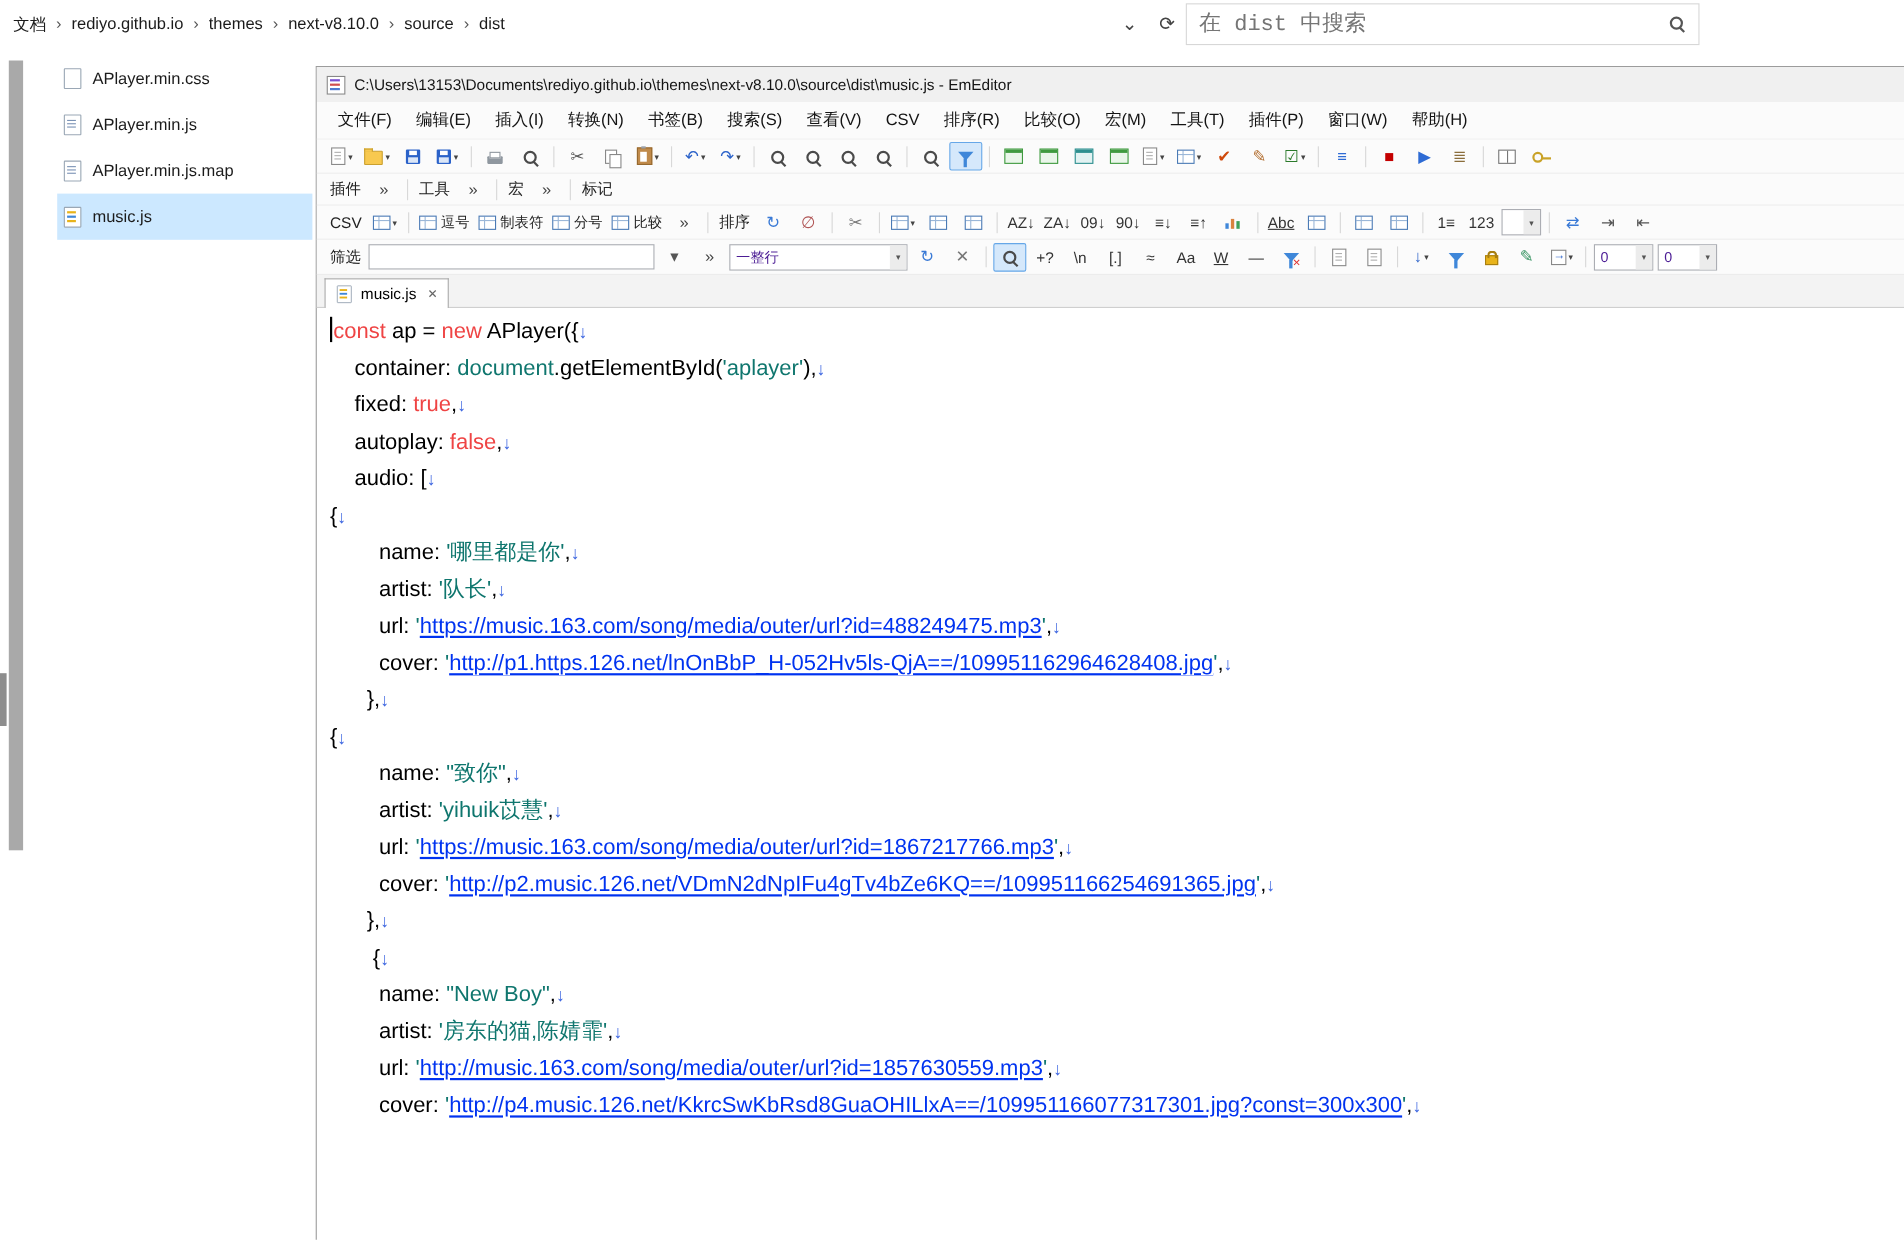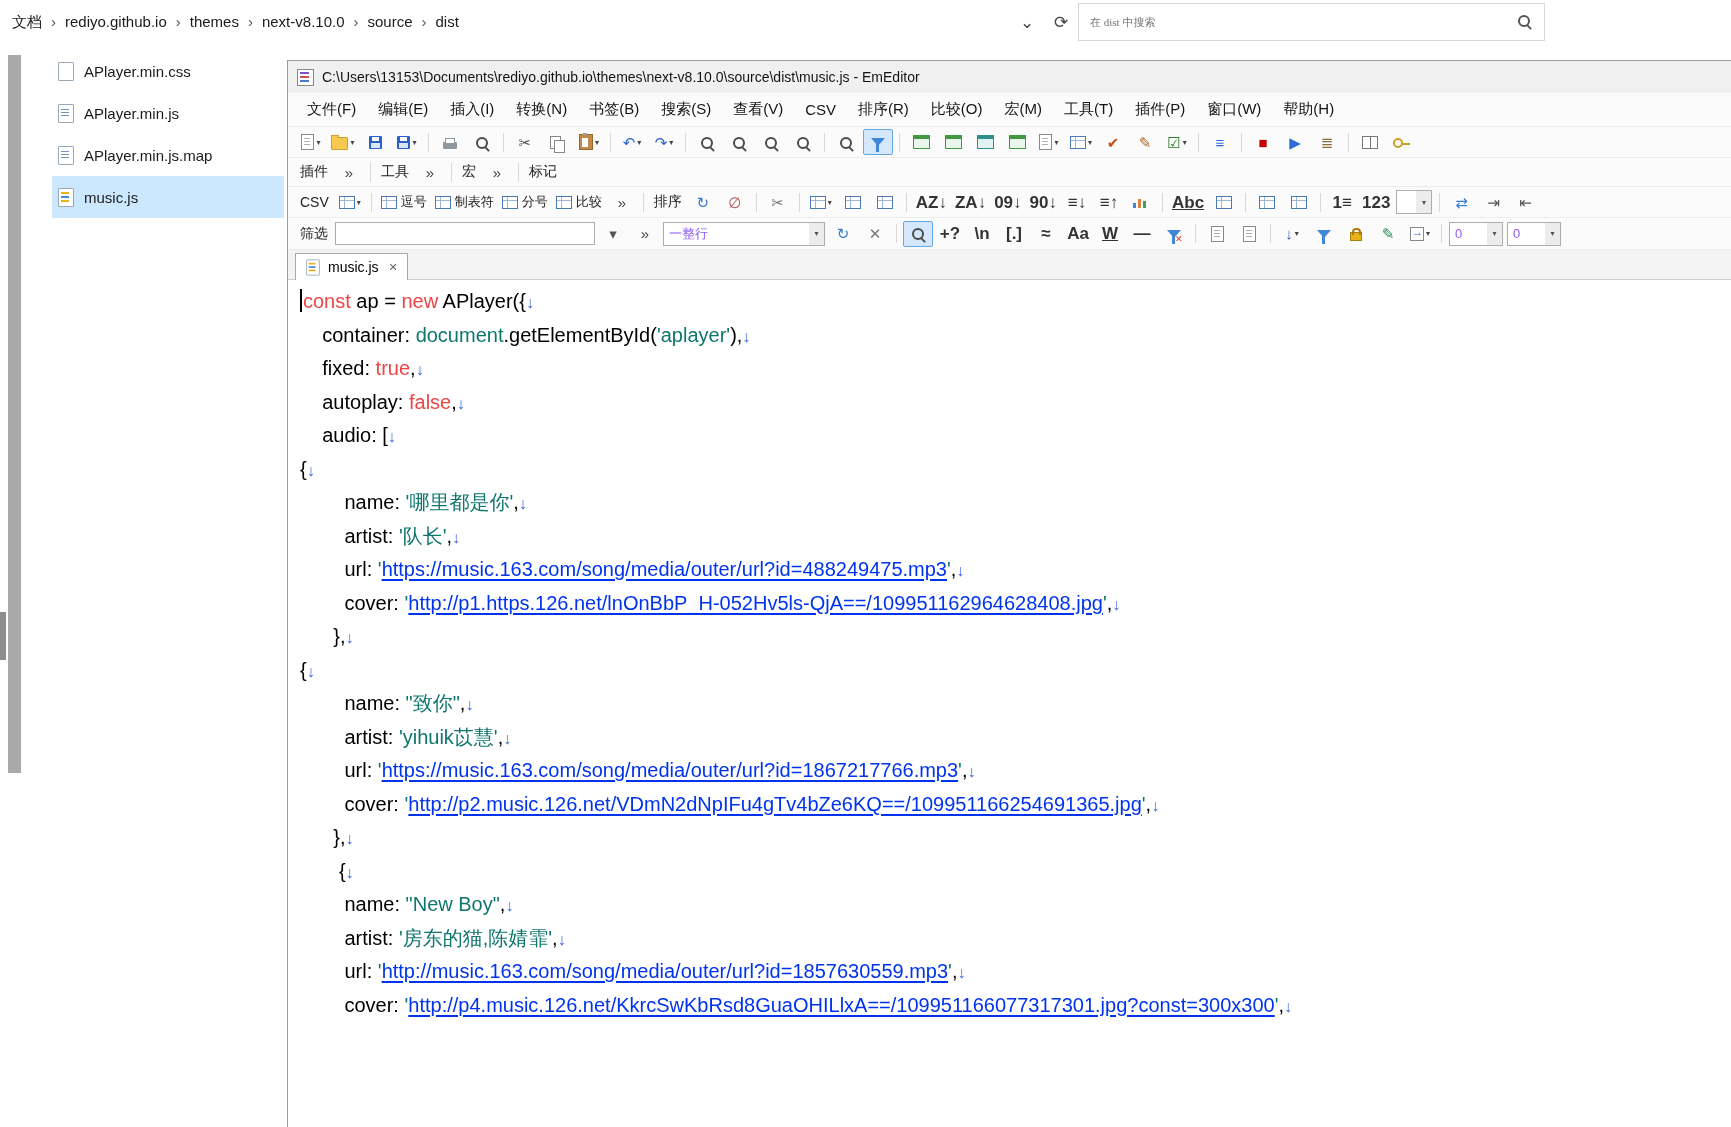--- a/index.html
+++ b/index.html
@@ -8,22 +8,22 @@
 
   
   .topbar{position:absolute;left:0;top:0;width:1731px;height:44px;display:flex;align-items:center;background:#fff;}
   .bc{display:flex;align-items:flex-start;padding-left:12px;gap:9px;flex:1;font-size:15px;color:#1b1b1b;}
   .bc-item{cursor:default;white-space:nowrap;}
   .bc-sep{color:#555;font-size:15px;}
   .top-btn{width:34px;text-align:center;color:#444;font-size:16px;cursor:default;}
   .i-chevdown::before{content:"⌄";font-size:17px;}
   .i-refresh::before{content:"⟳";font-size:17px;}
   .search{position:relative;width:465px;height:36px;margin-right:186px;border:1px solid #d7d7d7;display:flex;align-items:center;}
-  .search input{border:none;outline:none;flex:1;height:100%;padding:0 34px 0 11px;font-size:11px;color:#a21caf;
-                font-family:Liberation Serif, serif;background:transparent;}
+  .search input{border:none;outline:none;flex:1;height:100%;padding:0 34px 0 11px;font-size:20px;color:#a21caf;
+                font-family:Liberation Mono, monospace;background:transparent;}
   .search input::placeholder{color:#757575;}
   .i-search{position:absolute;right:14px;top:11px;width:8px;height:8px;border:2px solid #555;border-radius:50%;}
   .i-search::after{content:"";position:absolute;right:-4px;bottom:-3px;width:6px;height:2px;background:#555;transform:rotate(45deg);}
 
   
   .vscroll{position:absolute;left:8px;top:55px;width:13px;height:718px;background:#a9a9a9;}
   .vscroll2{position:absolute;left:0;top:612px;width:6px;height:48px;background:#8d8d8d;}
   .explorer{position:absolute;left:30px;top:50px;width:254px;}
   .list-header{display:flex;align-items:center;height:36px;padding-left:48px;font-size:15px;color:#333;}
   .sort-indicator{margin-left:auto;margin-right:18px;color:#808080;font-size:11px;}
@@ -45,28 +45,28 @@
   .menu-item{padding:0 11px;font-size:15px;color:#141414;cursor:default;white-space:nowrap;}
 
   .tbar{display:flex;align-items:center;padding:0 7px;background:#fbfbfb;border-bottom:1px solid #ececec;flex:0 0 auto;}
   .tbar1{height:30px;} .tbar2{height:28px;} .tbar3{height:30px;} .tbar4{height:31px;}
   .tsep{width:1px;height:19px;background:#d8d8d8;margin:0 5px;flex:0 0 auto;}
   .tlabel{font-size:14px;color:#222;margin:0 5px;white-space:nowrap;}
   .tbtn{display:inline-flex;align-items:center;justify-content:center;height:24px;min-width:24px;padding:0 2px;margin:0 1px;
         border:1px solid transparent;border-radius:2px;cursor:default;flex:0 0 auto;}
   .tbtn.active{background:#d5e8fb;border-color:#66a7e8;}
   .tg{font-size:15px;line-height:1;}
-  .ttext{font-size:17px;color:#333;font-weight:700;line-height:1;white-space:pre;}
+  .ttext{font-size:14px;color:#333;font-weight:400;line-height:1;white-space:pre;}
   .tunder{text-decoration:underline;}
   .tbl{font-size:13px;color:#222;margin-left:4px;white-space:nowrap;}
   .tdd{font-size:8px;color:#444;margin-left:2px;}
   .tinput{height:21px;border:1px solid #abadb3;background:#fff;font-size:13px;padding:0 4px;margin:0 2px;
           font-family:"Liberation Sans","DejaVu Sans",sans-serif;outline:none;}
   .tcombo{height:22px;border:1px solid #abadb3;background:#fff;display:inline-flex;align-items:center;margin:0 2px;flex:0 0 auto;}
-  .tcombo-val{flex:1;font-size:13px;color:#8b5cf6;padding-left:5px;white-space:nowrap;overflow:hidden;}
+  .tcombo-val{flex:1;font-size:13px;color:#4c1d95;padding-left:5px;white-space:nowrap;overflow:hidden;}
   .tcombo-dd{width:15px;text-align:center;font-size:8px;color:#555;background:#ececec;align-self:stretch;display:flex;align-items:center;justify-content:center;}
 
   
   .ti{display:inline-block;position:relative;flex:0 0 auto;}
   .ti-page{width:11px;height:14px;background:#fff;border:1px solid #8a8a8a;}
   .ti-page::after{content:"";position:absolute;left:2px;top:3px;width:6px;height:1px;background:#b0b0b0;box-shadow:0 3px 0 #b0b0b0,0 6px 0 #b0b0b0;}
   .ti-folder{width:15px;height:11px;background:#f8c94f;border:1px solid #caa02f;border-radius:1px;margin-top:3px;}
   .ti-folder::before{content:"";position:absolute;top:-3px;left:-1px;width:6px;height:2px;background:#f8c94f;border:1px solid #caa02f;border-bottom:none;}
   .ti-floppy{width:13px;height:13px;background:#2b62c9;border-radius:1px;}
   .ti-floppy::before{content:"";position:absolute;left:3px;top:1px;width:7px;height:4px;background:#fff;}

